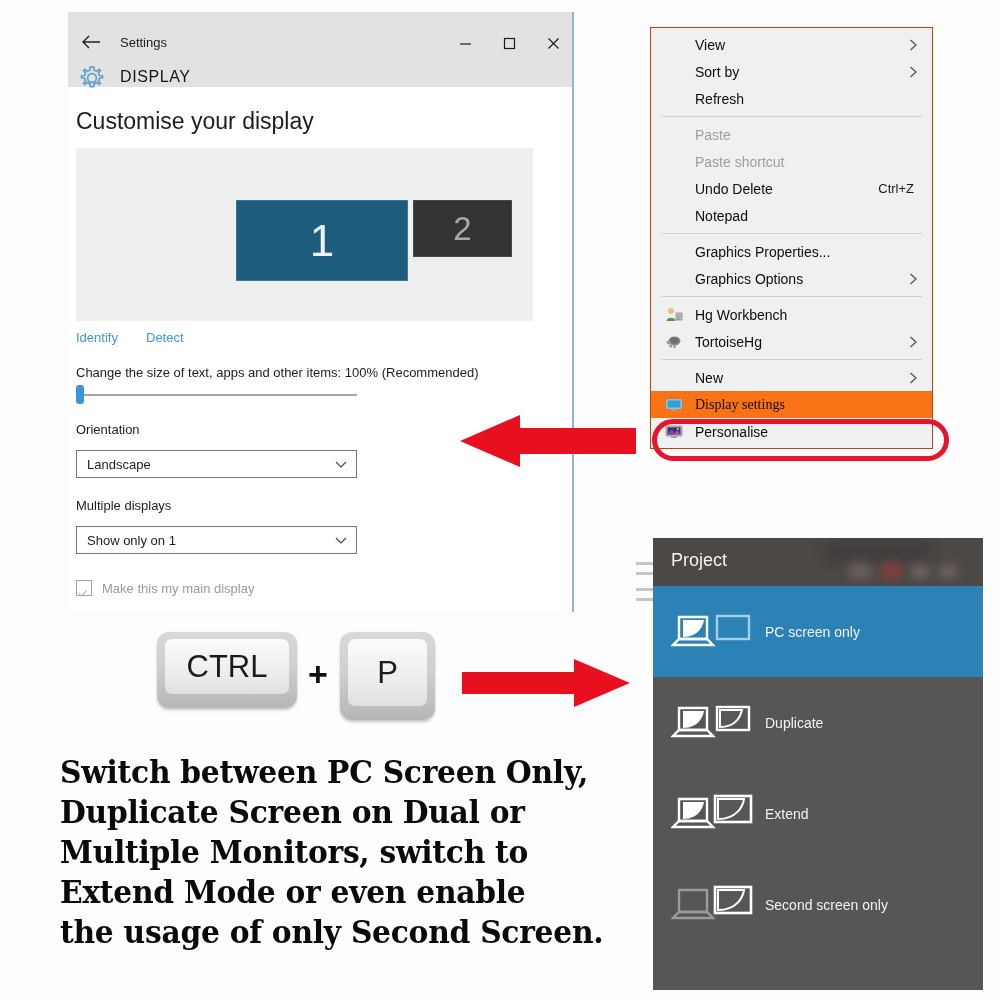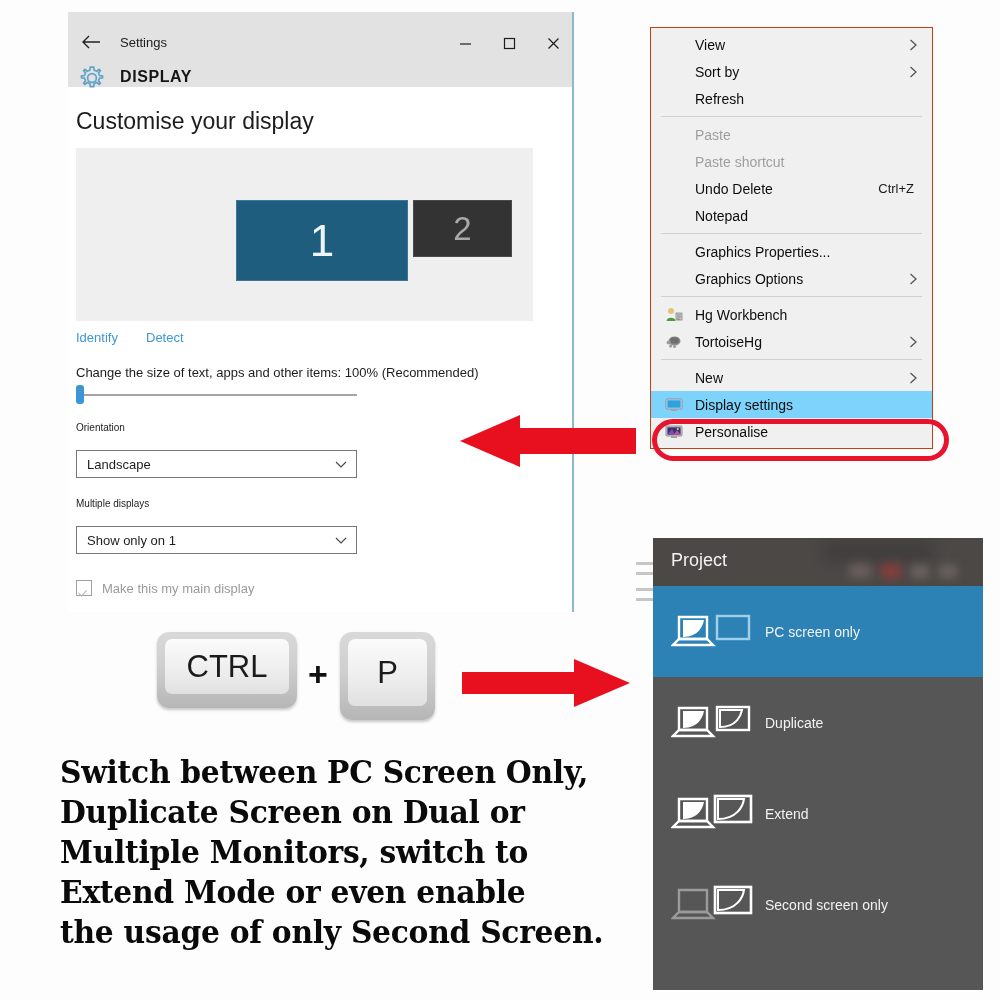--- a/index.html
+++ b/index.html
@@ -64,21 +64,21 @@
   .win-btn svg { display: block; }
   #gear-icon {
     position: absolute;
     left: 10px; top: 52px;
     width: 28px; height: 28px;
   }
   #display-heading {
     position: absolute;
     left: 52px; top: 56px;
     font-size: 16px;
-    font-weight: bold;
+    font-weight: normal;
     letter-spacing: 0.6px;
     color: #151515;
   }
   #customise-heading {
     position: absolute;
     left: 8px; top: 96px;
     font-size: 23px;
     color: #1d1d1d;
     font-weight: normal;
   }
@@ -139,21 +139,21 @@
   #scale-thumb {
     position: absolute;
     left: 0; top: -8px;
     width: 8px; height: 19px;
     background: #3c96d4;
     border-radius: 3px;
   }
   .field-label {
     position: absolute;
     left: 8px;
-    font-size: 10px;
+    font-size: 13px;
     color: #1d1d1d;
   }
   #orientation-label { top: 410px; }
   #multiple-label { top: 486px; }
   .combo {
     position: absolute;
     left: 8px;
     width: 281px;
     height: 28px;
     background: #ffffff;
@@ -214,21 +214,21 @@
   .menu-item {
     position: relative;
     height: 27px;
     display: flex;
     align-items: center;
     padding-left: 44px;
     font-size: 14px;
     color: #0d0d0d;
   }
   .menu-item.disabled { color: #9e9e9e; }
-  .menu-item.highlighted { background: #7dd3fc; }
+  .menu-item.highlighted { background: #f97316; font-family: Liberation Serif, serif; }
   .menu-icon {
     position: absolute;
     left: 14px;
     top: 50%;
     transform: translateY(-50%);
     width: 18px; height: 18px;
   }
   .menu-arrow {
     position: absolute;
     right: 14px;

